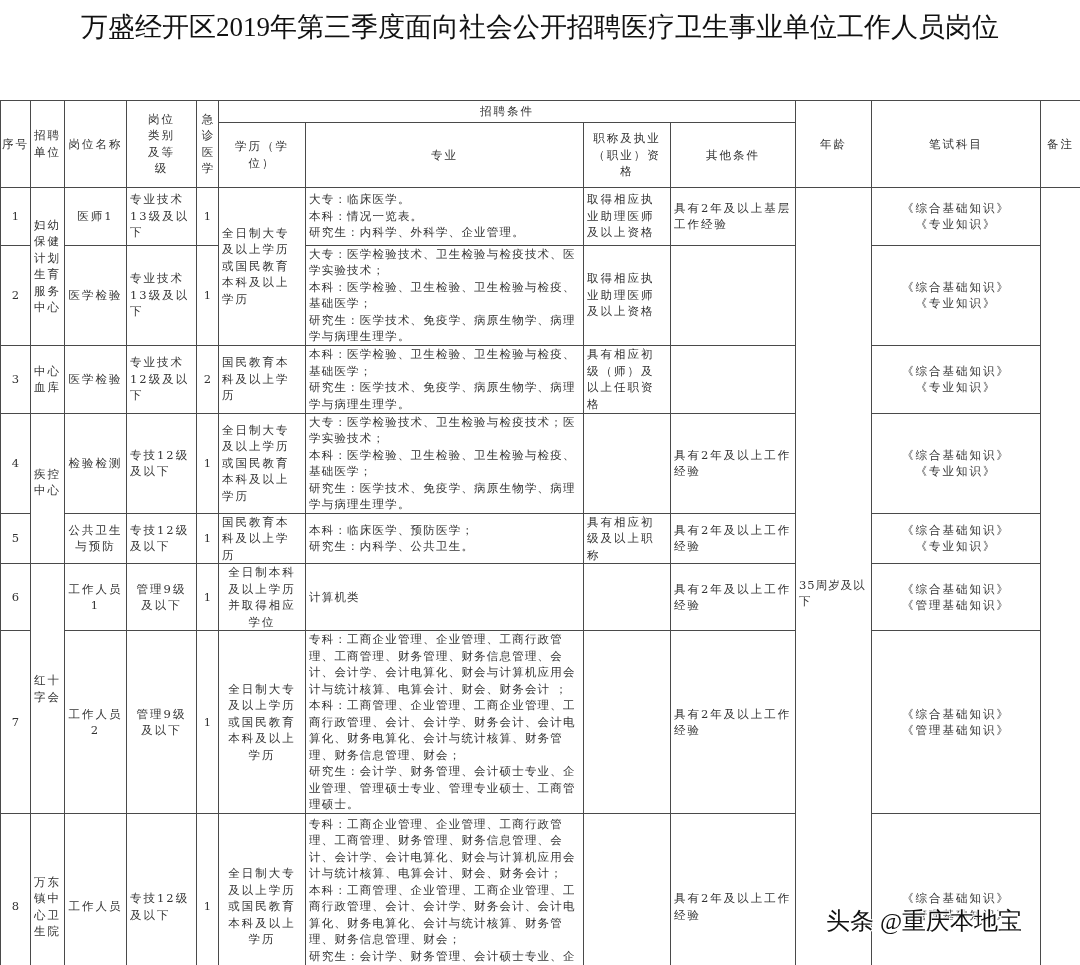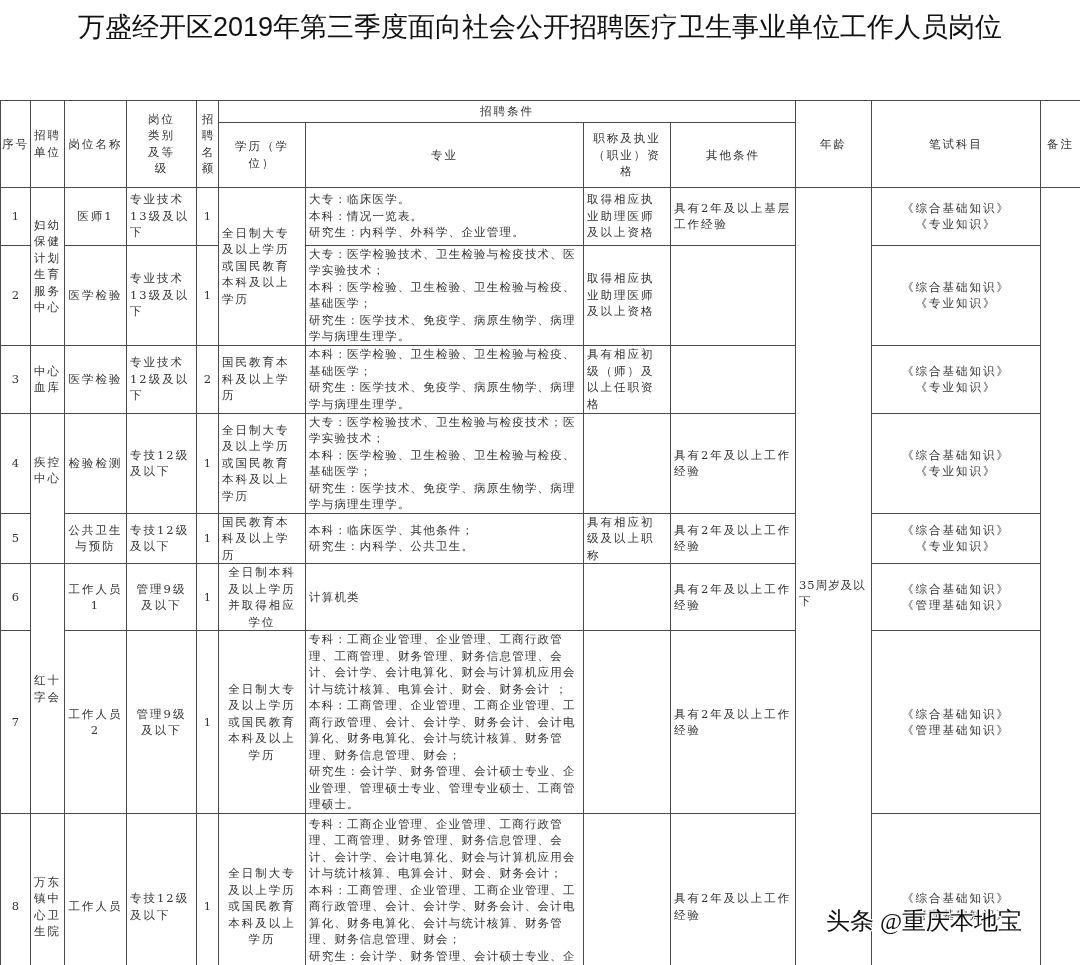--- a/index.html
+++ b/index.html
@@ -1,20 +1,20 @@
 <!DOCTYPE html>
 <html><head>
 <meta charset="utf-8">
 <style>
   html, body { margin:0; padding:0; background:#ffffff; }
   body { width:1080px; height:965px; position:relative; overflow:hidden;
          font-family:"DejaVu Serif","Liberation Serif",serif; color:#222; }
   .title { position:absolute; left:0; top:8px; width:1080px; text-align:center;
            font-size:27px; line-height:38px; color:#111; letter-spacing:0px;
-           font-family:Liberation Sans, sans-serif; }
+           font-family:Liberation Serif, serif; }
   table.grid { position:absolute; left:0; top:100px; border-collapse:collapse;
                table-layout:fixed; width:1080px; }
   table.grid td, table.grid th { border:1.5px solid #4a4a4a; padding:0 3px;
                font-size:11.5px; line-height:16.5px; font-weight:normal; color:#333;
                vertical-align:middle; word-break:break-all; overflow:hidden; }
   th { text-align:center; letter-spacing:2px; }
   .c { text-align:center; }
   .l { text-align:left; }
   .sp { letter-spacing:2px; }
   .major { text-align:left; letter-spacing:1.2px; padding-left:3px !important; }
@@ -45,21 +45,21 @@
       <col style="width:169px">
       <col style="width:40px">
   </colgroup>
 
   <tbody>
       <tr style="height:22px">
     <th rowspan="2" style="padding:0 0">序号</th>
     <th rowspan="2">招聘单位</th>
     <th rowspan="2">岗位名称</th>
     <th rowspan="2" style="padding:0 17px">岗位类别及等级</th>
-    <th rowspan="2" style="padding:0 4px;letter-spacing:0">招聘名额</th>
+    <th rowspan="2" style="padding:0 4px;letter-spacing:0">急诊医学</th>
     <th colspan="4">招聘条件</th>
     <th rowspan="2">年龄</th>
     <th rowspan="2">笔试科目</th>
     <th rowspan="2">备注</th>
   </tr>
   <tr style="height:46px">
     <th style="padding:4px 14px">学历（学位）</th>
     <th>专业</th>
     <th style="padding:7px 8px">职称及执业（职业）资格</th>
     <th>其他条件</th>
@@ -119,21 +119,21 @@
     <td class="l sp">具有相应初级（师）及以上任职资格</td>
     <td class="l sp"></td>
     <td class="c sp">
       <div>《综合基础知识》</div>
       <div>《专业知识》</div>
     </td>
   </tr>
 
   <tr style="height:100px">
     <td class="c">4</td>
-    <td rowspan="2" class="l sp" style="vertical-align:top;padding-top:40px">疾控中心</td>
+    <td rowspan="2" class="l sp" style="vertical-align:top;padding-top:52px">疾控中心</td>
     <td class="c sp">检验检测</td>
     <td class="l sp">专技12级及以下</td>
     <td class="c">1</td>
     <td class="l sp">全日制大专及以上学历或国民教育本科及以上学历</td>
     <td class="major">
       <div>大专：医学检验技术、卫生检验与检疫技术；医学实验技术；</div>
       <div>本科：医学检验、卫生检验、卫生检验与检疫、基础医学；</div>
       <div>研究生：医学技术、免疫学、病原生物学、病理学与病理生理学。</div>
     </td>
     <td class="l sp"></td>
@@ -144,21 +144,21 @@
     </td>
   </tr>
 
   <tr style="height:44px">
     <td class="c">5</td>
     <td class="c sp">公共卫生与预防</td>
     <td class="l sp">专技12级及以下</td>
     <td class="c">1</td>
     <td class="l sp">国民教育本科及以上学历</td>
     <td class="major">
-      <div>本科：临床医学、其他条件；</div>
+      <div>本科：临床医学、预防医学；</div>
       <div>研究生：内科学、公共卫生。</div>
     </td>
     <td class="l sp">具有相应初级及以上职称</td>
     <td class="l sp">具有2年及以上工作经验</td>
     <td class="c sp">
       <div>《综合基础知识》</div>
       <div>《专业知识》</div>
     </td>
   </tr>
 

